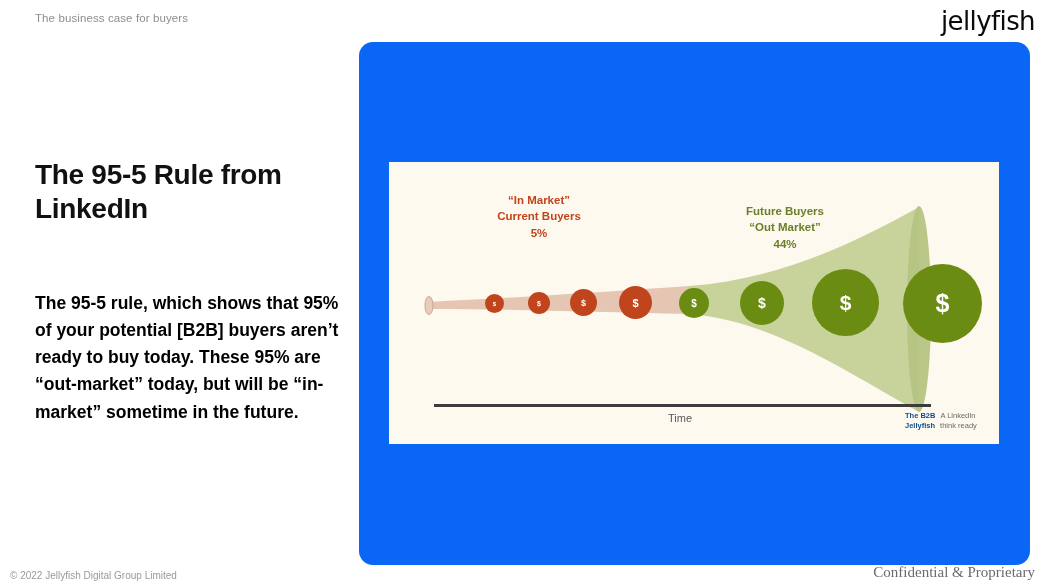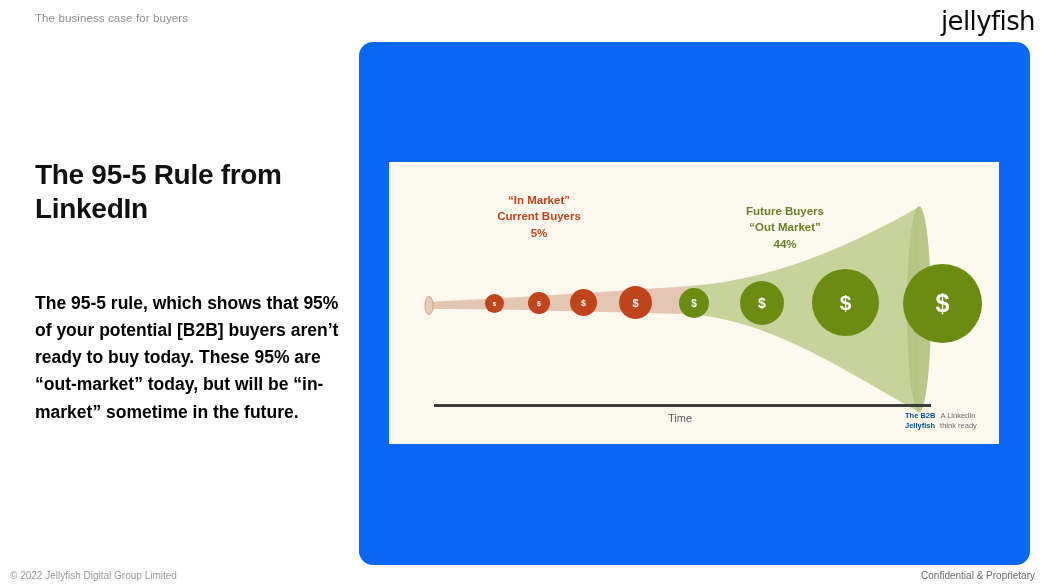--- a/index.html
+++ b/index.html
@@ -36,22 +36,23 @@
   
   .ftr-left {
     position: absolute;
     left: 10px; bottom: 4px;
     font-size: 10px;
     color: #9a9a9a;
   }
   .ftr-right {
     position: absolute;
     right: 16px; bottom: 4px;
-    font-size: 10px;
+    font-size: 15px;
     color: #6b6b6b;
+    font-family: Liberation Serif, serif;
   }
   
   .title {
     position: absolute;
     left: 35px; top: 158px;
     width: 300px;
     font-size: 28px;
     line-height: 1.22;
     font-weight: 700;
     color: #111111;

